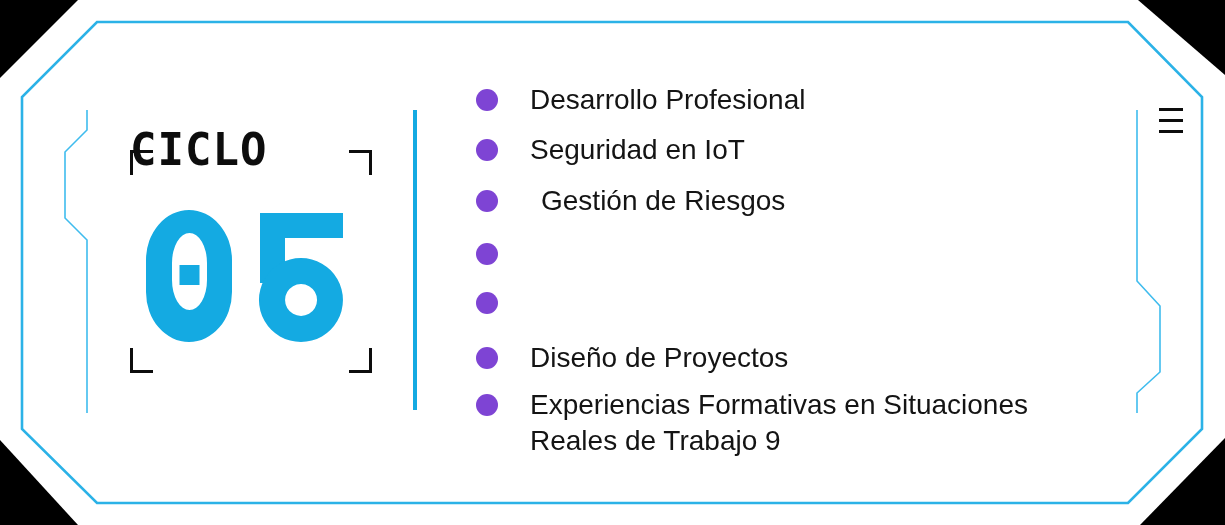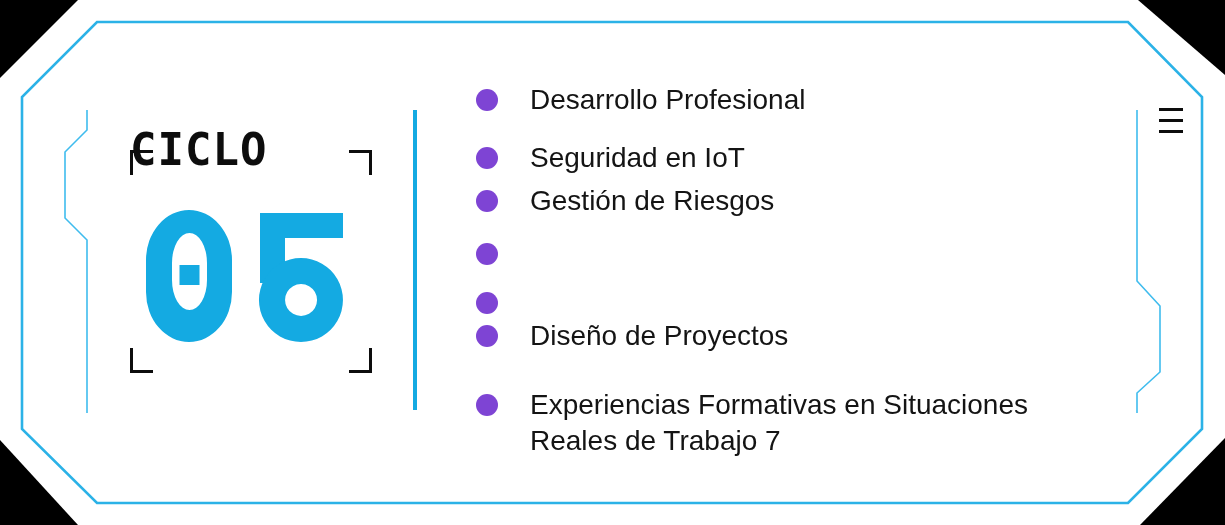--- a/index.html
+++ b/index.html
@@ -44,22 +44,22 @@
 
   
   .topics{list-style:none;margin:0;padding:0;}
   .topic{
     position:absolute;left:476px;display:flex;align-items:flex-start;
     font-size:28px;line-height:36px;color:var(--text,#141414);
   }
   .bullet{flex:0 0 auto;width:22px;height:22px;border-radius:50%;
     background:var(--purple,#7e44d4);margin:7px 32px 0 0;}
   .topic-label{display:block;max-width:570px;}
-  .t1{top:82px;}.t2{top:140px;}.t3{top:183px;}.t4{top:236px;}
-  .t5{top:285px;}.t6{top:318px;}.t7{top:387px;}
+  .t1{top:82px;}.t2{top:132px;}.t3{top:183px;gap:11px;}.t4{top:236px;}
+  .t5{top:285px;}.t6{top:340px;}.t7{top:387px;}
 </style>
 </head>
 <body style="--background: #000000;">
 
 <div class="stage">
 
   <svg class="frame-svg" viewBox="0 0 1225 525" aria-hidden="true">
     <polygon class="card" points="78,0 1138,0 1225,75 1225,438 1140,525 78,525 0,440 0,78"></polygon>
     <polygon class="frame-border" points="97,22 1128,22 1202,97 1202,429 1128,503 97,503 22,429 22,97"></polygon>
     <polyline class="circuit" points="87,110 87,130 65,152 65,218 87,240 87,413"></polyline>
@@ -116,17 +116,17 @@
     </li>
     <li class="topic t5">
       <span class="bullet"></span>
     </li>
     <li class="topic t6">
       <span class="bullet"></span>
       <span class="topic-label">Diseño de Proyectos</span>
     </li>
     <li class="topic t7">
       <span class="bullet"></span>
-      <span class="topic-label">Experiencias Formativas en Situaciones Reales de Trabajo 7</span>
+      <span class="topic-label">Experiencias Formativas en Situaciones Reales de Trabajo 9</span>
     </li>
   </ul>
 
 </div>
 
 </body></html>

